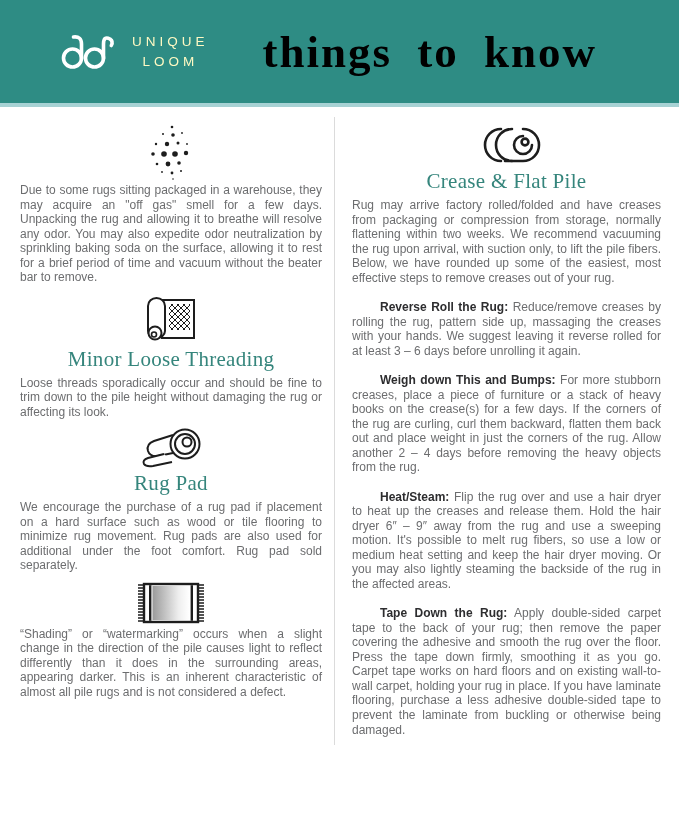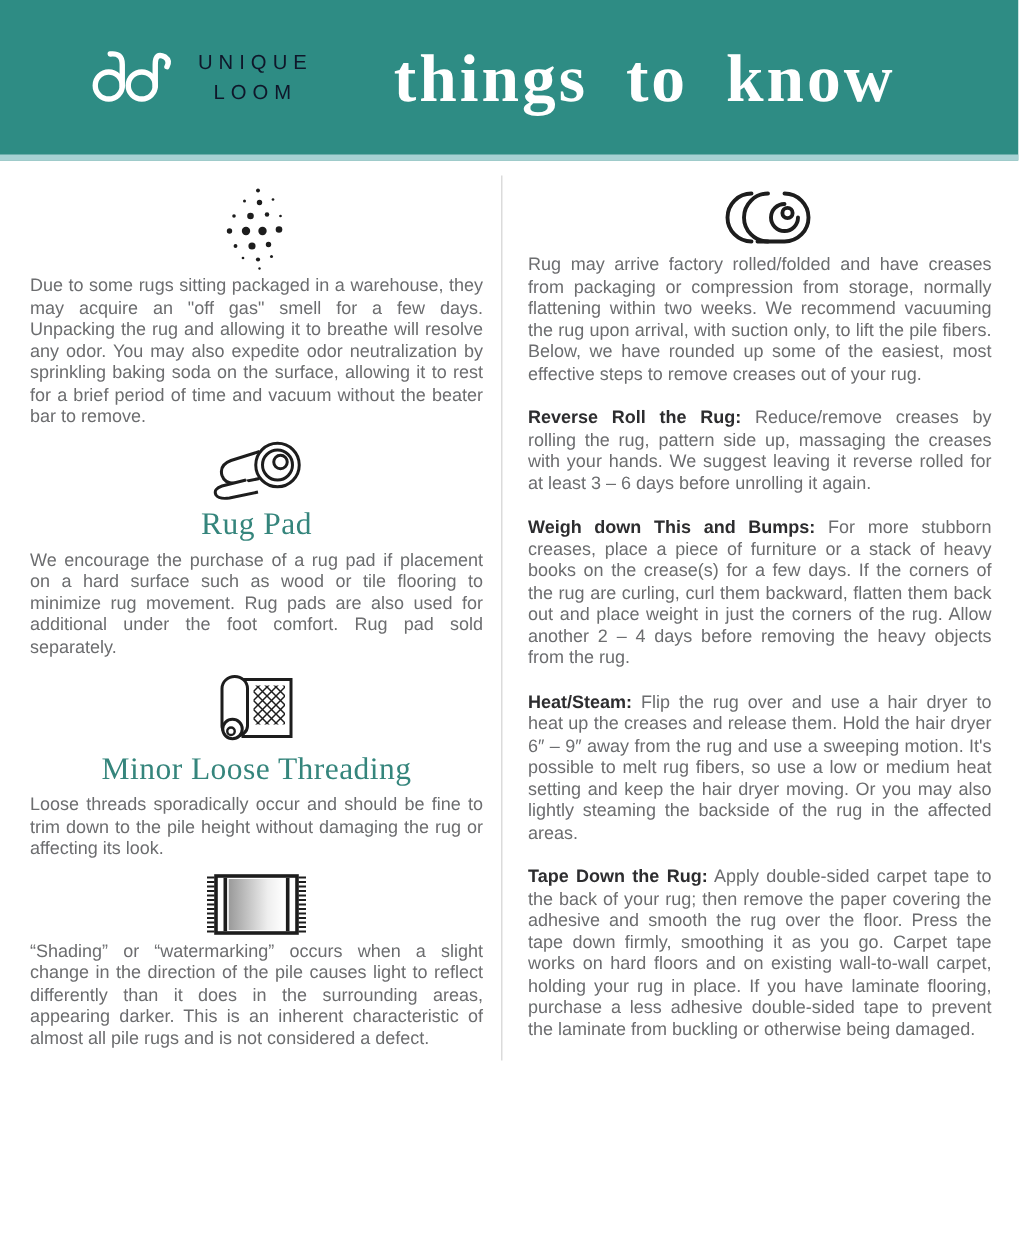--- a/index.html
+++ b/index.html
@@ -8,43 +8,43 @@
     font-family:"Liberation Sans",sans-serif;
     -webkit-font-smoothing:antialiased;
   }
   
   .header{
     height:103px;background:#2E8C84;display:flex;align-items:center;
     border-bottom:4px solid #A7D2D4;box-sizing:content-box;
   }
   .brand{display:flex;align-items:center;gap:14px;margin-left:60px;}
   .logo{display:block;}
-  .brand-text{display:flex;flex-direction:column;align-items:center;color:#0f172a;
+  .brand-text{display:flex;flex-direction:column;align-items:center;color:#fef9c3;
     font-size:13.5px;letter-spacing:4px;line-height:1.45;font-weight:400;}
   .page-title{
-    flex:1;text-align:center;margin:0 28px 0 0;color:#ffffff;
+    flex:1;text-align:center;margin:0 28px 0 0;color:#000000;
     font-family:"Liberation Serif",serif;font-weight:600;
     font-size:45px;letter-spacing:2px;word-spacing:12px;
   }
   
   .content{display:flex;padding:10px 18px 0 20px;}
   .col-left{width:302px;flex:none;}
   .col-right{flex:1;border-left:1px solid #DBDBDB;margin-left:12px;padding-left:17px;}
   .section{text-align:center;}
   .icon-wrap{display:flex;justify-content:center;align-items:flex-end;margin:6px 0 2px;}
   .heading{
     font-family:"Liberation Serif",serif;font-weight:500;color:#35857C;
     font-size:21px;margin:2px 0 4px;letter-spacing:0.3px;
   }
   .body-text,.tip{
     text-align:justify;color:#6C6D6F;font-size:12px;line-height:1.21;
     margin:0 0 8px;
   }
   .tip{margin-top:15px;}
-  .tip .lead{color:#2D2D2F;font-weight:bold;}
+  .tip .lead{color:#2D2D2F;font-weight:bold;margin-left:28px;}
 </style>
 </head>
 <body>
 
 <header class="header">
   <div class="brand">
     <span class="logo">
       <svg width="58" height="40" viewBox="0 0 58 40" fill="none">
         <g stroke="#ffffff" stroke-width="3.6" stroke-linecap="round" fill="none">
           <circle cx="12.5" cy="28" r="9"></circle>
@@ -90,49 +90,49 @@
               <circle cx="38" cy="48" r="1"></circle>
               <circle cx="30" cy="56" r="0.8"></circle>
           </g>
         </svg>
       </div>
       <p class="body-text">Due to some rugs sitting packaged in a warehouse, they may acquire an "off gas" smell for a few days. Unpacking the rug and allowing it to breathe will resolve any odor. You may also expedite odor neutralization by sprinkling baking soda on the surface, allowing it to rest for a brief period of time and vacuum without the beater bar to remove.</p>
     </div>
 
     <div class="section">
       <div class="icon-wrap">
-        <svg width="62" height="42" viewBox="0 0 62 42">
-          <path d="M33,8 L14,14 Q6,17 8,24 Q10,30 18,29 L33,26" fill="#ffffff" stroke="#1D1D1D" stroke-width="2"></path>
-          <path d="M24,27 L8,31 Q2,33 4,37 Q6,40 13,39 L32,35" fill="#ffffff" stroke="#1D1D1D" stroke-width="2"></path>
-          <circle cx="45" cy="17" r="14.5" fill="#ffffff" stroke="#1D1D1D" stroke-width="2"></circle>
-          <circle cx="45" cy="17" r="10" fill="#ffffff" stroke="#1D1D1D" stroke-width="2"></circle>
-          <circle cx="47" cy="15" r="4.5" fill="none" stroke="#1D1D1D" stroke-width="2"></circle>
-        </svg>
-      </div>
-      <h2 class="heading">Rug Pad</h2>
-      <p class="body-text">We encourage the purchase of a rug pad if placement on a hard surface such as wood or tile flooring to minimize rug movement. Rug pads are also used for additional under the foot comfort. Rug pad sold separately.</p>
-    </div>
-
-    <div class="section">
-      <div class="icon-wrap">
         <svg width="58" height="52" viewBox="0 0 58 52">
           <defs>
             <pattern id="xh" width="6" height="6" patternUnits="userSpaceOnUse">
               <path d="M0,6 L6,0 M0,0 L6,6" stroke="#1D1D1D" stroke-width="1" fill="none"></path>
             </pattern>
           </defs>
           <rect x="20" y="7" width="32" height="38" fill="#ffffff" stroke="#1D1D1D" stroke-width="2"></rect>
           <rect x="27" y="11" width="21" height="26" fill="url(#xh)"></rect>
           <path d="M6,13 a8.5,8 0 0 1 17,0 l0,25 a8.5,7 0 0 1 -17,0 z" fill="#ffffff" stroke="#1D1D1D" stroke-width="2"></path>
           <circle cx="13" cy="40" r="6.5" fill="#ffffff" stroke="#1D1D1D" stroke-width="2"></circle>
           <circle cx="12" cy="41.5" r="2.5" fill="none" stroke="#1D1D1D" stroke-width="1.6"></circle>
         </svg>
       </div>
       <h2 class="heading">Minor Loose Threading</h2>
       <p class="body-text">Loose threads sporadically occur and should be fine to trim down to the pile height without damaging the rug or affecting its look.</p>
+    </div>
+
+    <div class="section">
+      <div class="icon-wrap">
+        <svg width="62" height="42" viewBox="0 0 62 42">
+          <path d="M33,8 L14,14 Q6,17 8,24 Q10,30 18,29 L33,26" fill="#ffffff" stroke="#1D1D1D" stroke-width="2"></path>
+          <path d="M24,27 L8,31 Q2,33 4,37 Q6,40 13,39 L32,35" fill="#ffffff" stroke="#1D1D1D" stroke-width="2"></path>
+          <circle cx="45" cy="17" r="14.5" fill="#ffffff" stroke="#1D1D1D" stroke-width="2"></circle>
+          <circle cx="45" cy="17" r="10" fill="#ffffff" stroke="#1D1D1D" stroke-width="2"></circle>
+          <circle cx="47" cy="15" r="4.5" fill="none" stroke="#1D1D1D" stroke-width="2"></circle>
+        </svg>
+      </div>
+      <h2 class="heading">Rug Pad</h2>
+      <p class="body-text">We encourage the purchase of a rug pad if placement on a hard surface such as wood or tile flooring to minimize rug movement. Rug pads are also used for additional under the foot comfort. Rug pad sold separately.</p>
     </div>
 
     <div class="section">
       <div class="icon-wrap">
         <svg width="68" height="44" viewBox="0 0 68 44">
           <defs>
             <linearGradient id="shade" x1="0" y1="0" x2="1" y2="0">
               <stop offset="0" stop-color="#9a9a9a"></stop>
               <stop offset="0.7" stop-color="#eeeeee"></stop>
               <stop offset="1" stop-color="#ffffff"></stop>
@@ -158,20 +158,21 @@
         <svg width="74" height="44" viewBox="0 0 74 44">
           <g fill="none" stroke="#1D1D1D" stroke-width="2.6" stroke-linecap="round">
             <path d="M31,6 A16,16 0 1 0 31,38"></path>
             <path d="M42,6 A16,16 0 1 0 42,38"></path>
             <path d="M53,6 A16,16 0 0 1 69,22 A16,16 0 0 1 53,38 L35,38"></path>
             <path d="M53,13 A9,9 0 1 0 62,22"></path>
             <circle cx="55" cy="19" r="3.4"></circle>
           </g>
         </svg>
       </div>
+      <h2 class="heading">Crease &amp; Flat Pile</h2>
       <p class="body-text">Rug may arrive factory rolled/folded and have creases from packaging or compression from storage, normally flattening within two weeks. We recommend vacuuming the rug upon arrival, with suction only, to lift the pile fibers. Below, we have rounded up some of the easiest, most effective steps to remove creases out of your rug.</p>
     </div>
 
     <p class="tip"><b class="lead">Reverse Roll the Rug:</b> <span>Reduce/remove creases by rolling the rug, pattern side up, massaging the creases with your hands. We suggest leaving it reverse rolled for at least 3 – 6 days before unrolling it again.</span></p>
 
     <p class="tip"><b class="lead">Weigh down This and Bumps:</b> <span>For more stubborn creases, place a piece of furniture or a stack of heavy books on the crease(s) for a few days. If the corners of the rug are curling, curl them backward, flatten them back out and place weight in just the corners of the rug. Allow another 2 – 4 days before removing the heavy objects from the rug.</span></p>
 
     <p class="tip"><b class="lead">Heat/Steam:</b> <span>Flip the rug over and use a hair dryer to heat up the creases and release them. Hold the hair dryer 6″ – 9″ away from the rug and use a sweeping motion. It's possible to melt rug fibers, so use a low or medium heat setting and keep the hair dryer moving. Or you may also lightly steaming the backside of the rug in the affected areas.</span></p>
 
     <p class="tip"><b class="lead">Tape Down the Rug:</b> <span>Apply double-sided carpet tape to the back of your rug; then remove the paper covering the adhesive and smooth the rug over the floor. Press the tape down firmly, smoothing it as you go. Carpet tape works on hard floors and on existing wall-to-wall carpet, holding your rug in place. If you have laminate flooring, purchase a less adhesive double-sided tape to prevent the laminate from buckling or otherwise being damaged.</span></p>

